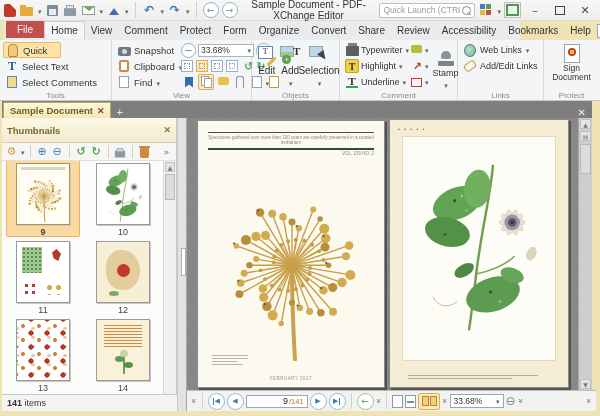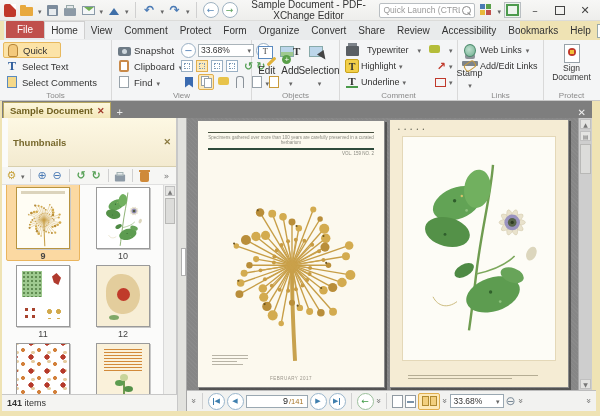--- a/index.html
+++ b/index.html
@@ -103,21 +103,21 @@
   .cert{width:16px;height:19px;background:#fff;border:1px solid #98a2aa;position:relative;box-sizing:border-box;}
   .cert::after{content:"";position:absolute;left:3px;top:3px;width:8px;height:8px;border-radius:50%;background:radial-gradient(#f0c03a 40%,#c0392b 41%);}
   
   .doctabbar{left:2px;top:101px;width:590px;height:17px;background:#7e7e7e;display:flex;align-items:flex-end;}
   .doctab{height:16px;background:linear-gradient(#fdf7dd,#f3e7ba);border:1px solid #b8a860;border-bottom:none;display:flex;align-items:center;gap:4px;padding:0 6px;font-size:9.5px;color:#6f5f1f;font-weight:bold;box-sizing:border-box;margin-left:1px;}
   .tabx{color:#a03a2a;font-size:9px;font-weight:bold;}
   .newtab{color:#e8e8e8;font-size:11px;margin-left:5px;}
   .docbarx{margin-left:auto;color:#f0f0f0;font-size:10px;padding-right:6px;}
   
   .leftpanel{left:2px;top:118px;width:175px;height:293px;background:#fbfbfa;display:flex;flex-direction:column;box-sizing:border-box;border-right:1px solid #c8c8c8;}
-  .panelhdr{height:16px;background:linear-gradient(#fdf8e3,#f3ead0);border-bottom:1px solid #d8cfae;display:flex;align-items:center;padding:16px 5px;font-size:9.5px;font-weight:bold;color:#77682c;margin-left:6px;}
+  .panelhdr{height:16px;background:linear-gradient(#fdf8e3,#f3ead0);border-bottom:1px solid #d8cfae;display:flex;align-items:center;padding:4px 5px;font-size:9.5px;font-weight:bold;color:#77682c;}
   .panelhdr .x{margin-left:auto;color:#8a7a40;font-size:9px;}
   .paneltools{height:17px;display:flex;align-items:center;gap:2px;padding:0 3px;border-bottom:1px solid #e0e0e0;background:#f6f6f4;}
   .pt{width:13px;height:13px;font-size:10px;}
   .g-gear::after{content:"⚙";color:#c8a23c;font-size:11px;}
   .g-zin::after{content:"⊕";color:#4a7ab5;font-size:11px;}
   .g-zout::after{content:"⊖";color:#4a7ab5;font-size:11px;}
   .trash{width:9px;height:10px;background:#cf8a3a;border-radius:1px 1px 2px 2px;position:relative;margin-top:2px;}
   .trash::before{content:"";position:absolute;left:-1px;top:-2px;width:11px;height:2px;background:#cf8a3a;}
   .g-chev::after{content:"»";color:#777;font-size:9px;}
   .g-chevd::after{content:"»";color:#777;font-size:9px;display:inline-block;transform:rotate(90deg);}
@@ -509,21 +509,21 @@
             <span class="cursor"></span>
           </span>
         <span>Selection</span>
           <span class="dd"></span>
       </div>
       <div class="glabel">Objects</div>
     </div>
 
     <div class="rgroup" style="width:118px;display:flex;gap:2px;">
       <div style="flex:1;font-size:9px;">
-        <div class="rrow" style="font-size:9px;gap:8px;">
+        <div class="rrow" style="font-size:9px;gap:2px;">
           <span class="ri ic">
               <span class="typw"></span>
             </span>
           <span>Typewriter</span>
             <span class="dd"></span>
           <span class="ic" style="margin-left:auto;">
               <span class="bubble olive"></span>
             </span>
             <span class="dd"></span>
         </div>

